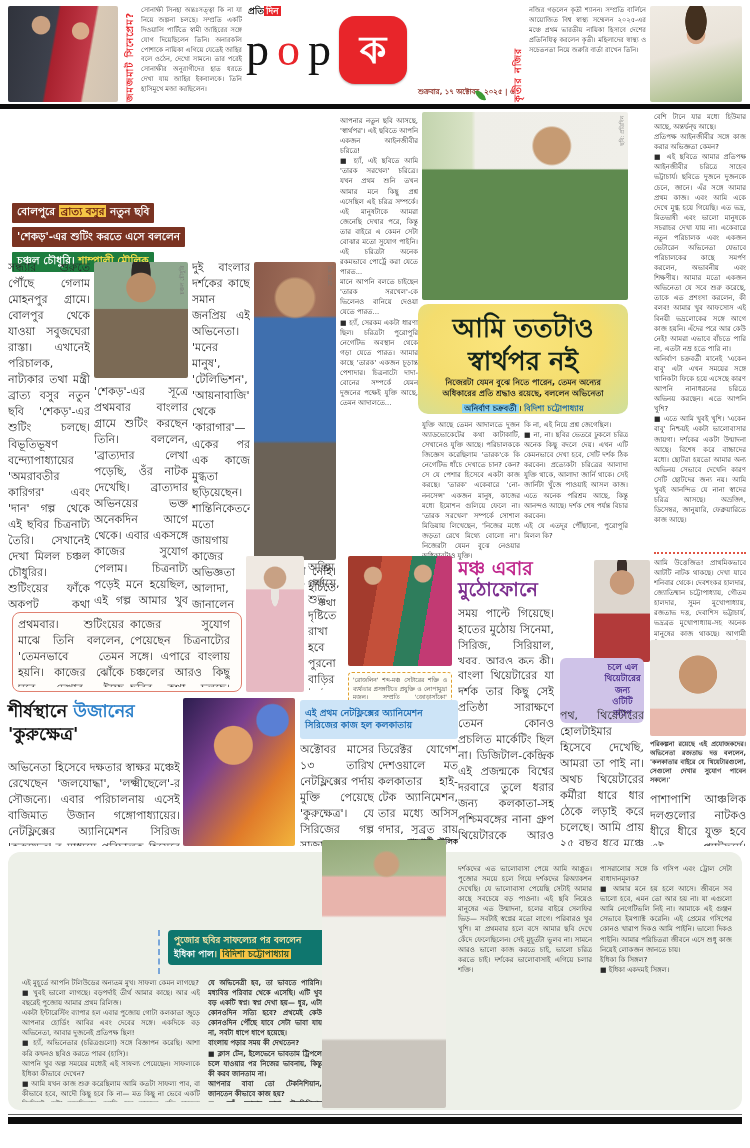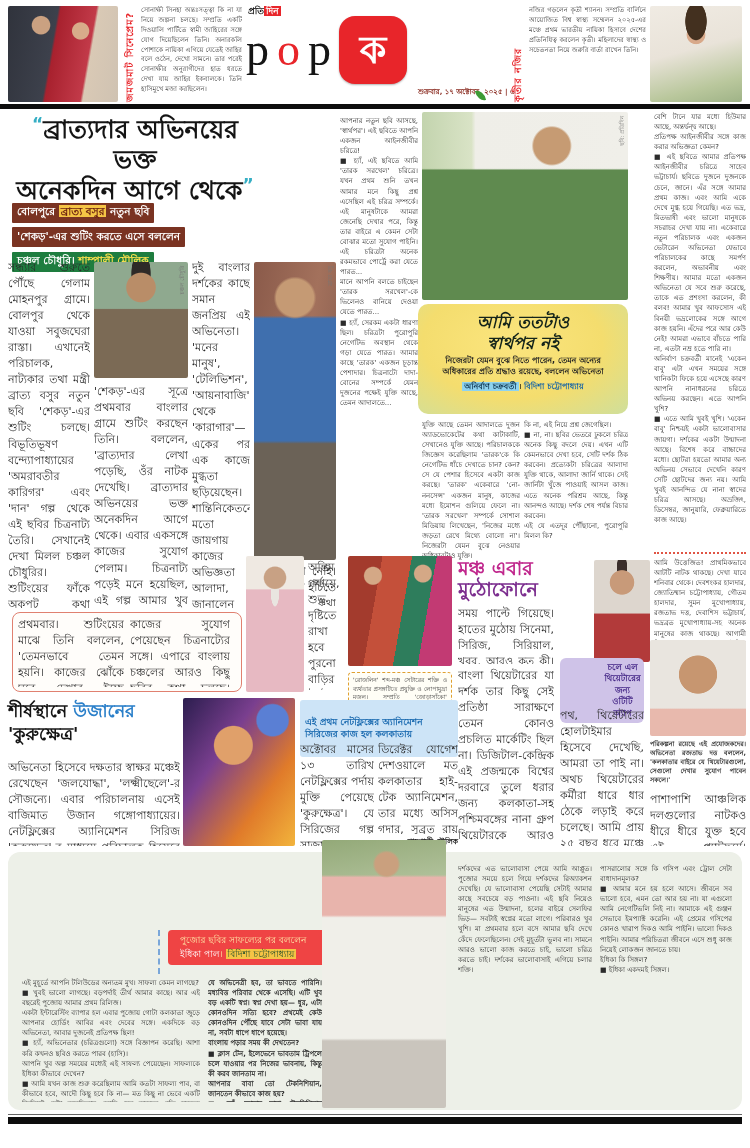--- a/index.html
+++ b/index.html
@@ -31,21 +31,21 @@
   .sprout{width:9px;height:11px;background:#3d9b35;border-radius:0 95% 0 95%;transform:rotate(-12deg);}
   .rule{background:#0d0d0d;}
   
   .lead-h{text-align:center;font-weight:bold;font-size:25px;line-height:1.2;color:#141414;}
   .lead-h .q{color:#35aec4;font-size:17px;vertical-align:8px;}
   .deck-line{display:inline-block;background:#7a3322;color:#fff;font-size:10.5px;font-weight:bold;padding:1.5px 5px;margin-bottom:2px;border-radius:1px;}
   .deck-line .hl{background:#f5c445;color:#6b1f10;padding:0 2px;}
   .deck-green{background:#1e7d3f;}
   .deck-green .author{color:#ffe14d;}
   .greenbox{background:radial-gradient(ellipse at 45% 35%,#fbe57e 0%,#f4dd6e 55%,#cfdf9c 100%);border-radius:10px;padding:8px 10px;text-align:center;}
-  .greenbox .t{font-size:17px;font-weight:bold;color:#14241a;line-height:1.25;font-style:italic;}
+  .greenbox .t{font-size:26px;font-weight:bold;color:#14241a;line-height:1.25;}
   .greenbox .d{font-size:8px;font-weight:bold;color:#222;line-height:1.4;}
   .greenbox .by{font-size:8px;margin-top:3px;}
   .greenbox .by .nm{background:#8ed3f0;color:#0e3550;font-weight:bold;padding:0 2px;}
   .greenbox .by .au{color:#1464a6;font-weight:bold;}
   .ph-anirban{background:
     radial-gradient(circle at 63% 18%,#c69b73 0 9%,transparent 10%),
     linear-gradient(180deg,transparent 0 30%,#5f8a4f 31% 100%),
     linear-gradient(90deg,#c3d4ae 0%,#d9e3c6 24%,#efeee8 26%,#f0efe9 100%);}
   .ph-chanchal{background:
     radial-gradient(circle at 50% 22%,#b98d68 0 14%,transparent 15%),
@@ -77,29 +77,29 @@
     linear-gradient(125deg,#2b1d4e 0%,#7a3f8f 35%,#e07b2a 70%,#f2b43c 100%);}
   .ph-idhika{background:
     radial-gradient(circle at 52% 9%,#caa07e 0 4.5%,transparent 5.5%),
     linear-gradient(180deg,transparent 0 13%,#e8b4ac 14% 28%,#f0efe9 29% 74%,#cac5bd 75% 100%),
     linear-gradient(170deg,#93a978 0%,#c6d3b4 35%,#e6e4df 70%,#d5d2cb 100%);}
   .qa{font-size:6.9px;line-height:1.46;text-align:justify;color:#2b2b2b;white-space:pre-line;overflow:hidden;}
   .purple-h{font-weight:bold;line-height:1.1;}
   .purple-h .a{color:#c0278d;font-size:19px;text-align:center;}
   .purple-h .b{color:#7b2d8e;font-size:19px;}
   .ottbox{background:#cfc3e8;color:#4a2d8a;font-weight:bold;font-size:8.5px;text-align:center;border-radius:6px;padding:4px 3px;line-height:1.35;}
-  .bluesub{background:#cde4f7;color:#1a6ab0;font-weight:bold;font-size:9px;padding:17px 5px;border-radius:3px;line-height:1.3;}
+  .bluesub{background:#cde4f7;color:#1a6ab0;font-weight:bold;font-size:9px;padding:8px 5px;border-radius:3px;line-height:1.3;}
   .nf-h{font-weight:bold;font-size:17.5px;line-height:1.3;color:#141414;}
   .nf-h .blue{color:#2a7fc9;}
   .notebox{border:1.5px solid #e08070;border-radius:8px;padding:4px 5px;display:flex;gap:6px;background:#fffdfa;}
   .yellownote{border:1.5px dashed #e0a030;border-radius:4px;padding:3px 4px;font-size:5.9px;line-height:1.45;color:#333;text-align:justify;overflow:hidden;background:#fffef6;}
   .dotted-div{border-top:2px dotted #e05545;}
   .bottombox{background:#edf0e8;border-radius:12px;}
   .bottom-h{text-align:center;font-weight:bold;font-size:26px;line-height:1.25;color:#141414;}
-  .greendeck{background:#ef4444;border-radius:4px;padding:4px 12px;font-size:9px;font-weight:normal;line-height:1.5;}
+  .greendeck{background:#0f766e;border-radius:4px;padding:4px 6px;font-size:9px;font-weight:bold;line-height:1.5;}
   .greendeck .l1{color:#ffe9a8;}
   .greendeck .nm{color:#fff;}
   .greendeck .au{background:#f5c445;color:#1d4a2a;padding:0 2px;}
   .cap{font-size:6.4px;font-weight:bold;color:#333;line-height:1.4;text-align:justify;overflow:hidden;}
   .sign{font-size:7.5px;font-weight:bold;color:#222;text-align:right;margin-top:2px;}
   .endbar{border-top:1.5px solid #666;}
   .endbar .bar{height:7px;background:#0d0d0d;margin-top:2px;}
   .bluedash{border-left:2px dashed #7aa7d9;}
 </style>
 </head>
@@ -129,24 +129,20 @@
   <div class="abs sprout" style="left:476px;top:90px;"></div>
 
   <div class="abs m-teaser" style="left:510px;top:6px;width:232px;height:96px;">
     <div class="vlabel">কৃতীর নজির</div>
     <div class="txt">নজির গড়লেন কৃতী শ্যানন। সম্প্রতি বার্লিনে আয়োজিত বিশ্ব স্বাস্থ্য সম্মেলন ২০২৫-এর মঞ্চে প্রথম ভারতীয় নায়িকা হিসাবে দেশের প্রতিনিধিত্ব করলেন কৃতী। মহিলাদের স্বাস্থ্য ও সচেতনতা নিয়ে জরুরি বার্তা রাখেন তিনি।</div>
     <div class="ph-kriti"></div>
   </div>
 
   <div class="abs rule" style="left:0;top:104px;width:750px;height:4.5px;"></div>
 
-  <div class="abs lead-h" style="left:10px;top:114px;width:250px;">
-    <span class="q">“</span><span>ব্রাত্যদার অভিনয়ের ভক্ত</span><br>
-    <span>অনেকদিন আগে থেকে</span><span class="q">”</span>
-  </div>
 
   <div class="abs" style="left:12px;top:200px;width:244px;">
     <span class="deck-line"><span>বোলপুরে </span><span class="hl">ব্রাত্য বসুর</span><span> নতুন ছবি</span></span><br>
     <span class="deck-line">'শেকড়'-এর শুটিং করতে এসে বললেন</span><br>
     <span class="deck-line deck-green"><span>চঞ্চল চৌধুরি</span><span>। </span><span class="author">শাম্পালী মৌলিক</span></span>
   </div>
 
   <div class="abs bt" style="left:8px;top:260px;width:82px;height:348px;">সন্ধ্যার শুরুতে পৌঁছে গেলাম মোহনপুর গ্রামে। বোলপুর থেকে যাওয়া সবুজঘেরা রাস্তা। এখানেই পরিচালক, নাট্যকার তথা মন্ত্রী ব্রাত্য বসুর নতুন ছবি 'শেকড়'-এর শুটিং চলছে। বিভূতিভূষণ বন্দ্যোপাধ্যায়ের 'অমরাবতীর কারিগর' এবং 'দান' গল্প থেকে এই ছবির চিত্রনাট্য তৈরি। সেখানেই দেখা মিলল চঞ্চল চৌধুরির। শুটিংয়ের ফাঁকে অকপট কথা বললেন অভিনেতা। গ্রামের মানুষও ভিড় করেছেন শুটিং দেখতে। মাটির বাড়ির উঠোনে ক্যামেরা, আলো, মনিটর ঘিরে ব্যস্ততা তুঙ্গে। পড়ন্ত আলোয় শট শেষ করে হাসিমুখে এগিয়ে এলেন অভিনেতা।</div>
 
   <div class="ph ph-chanchal" style="left:94px;top:262px;width:94px;height:116px;">

